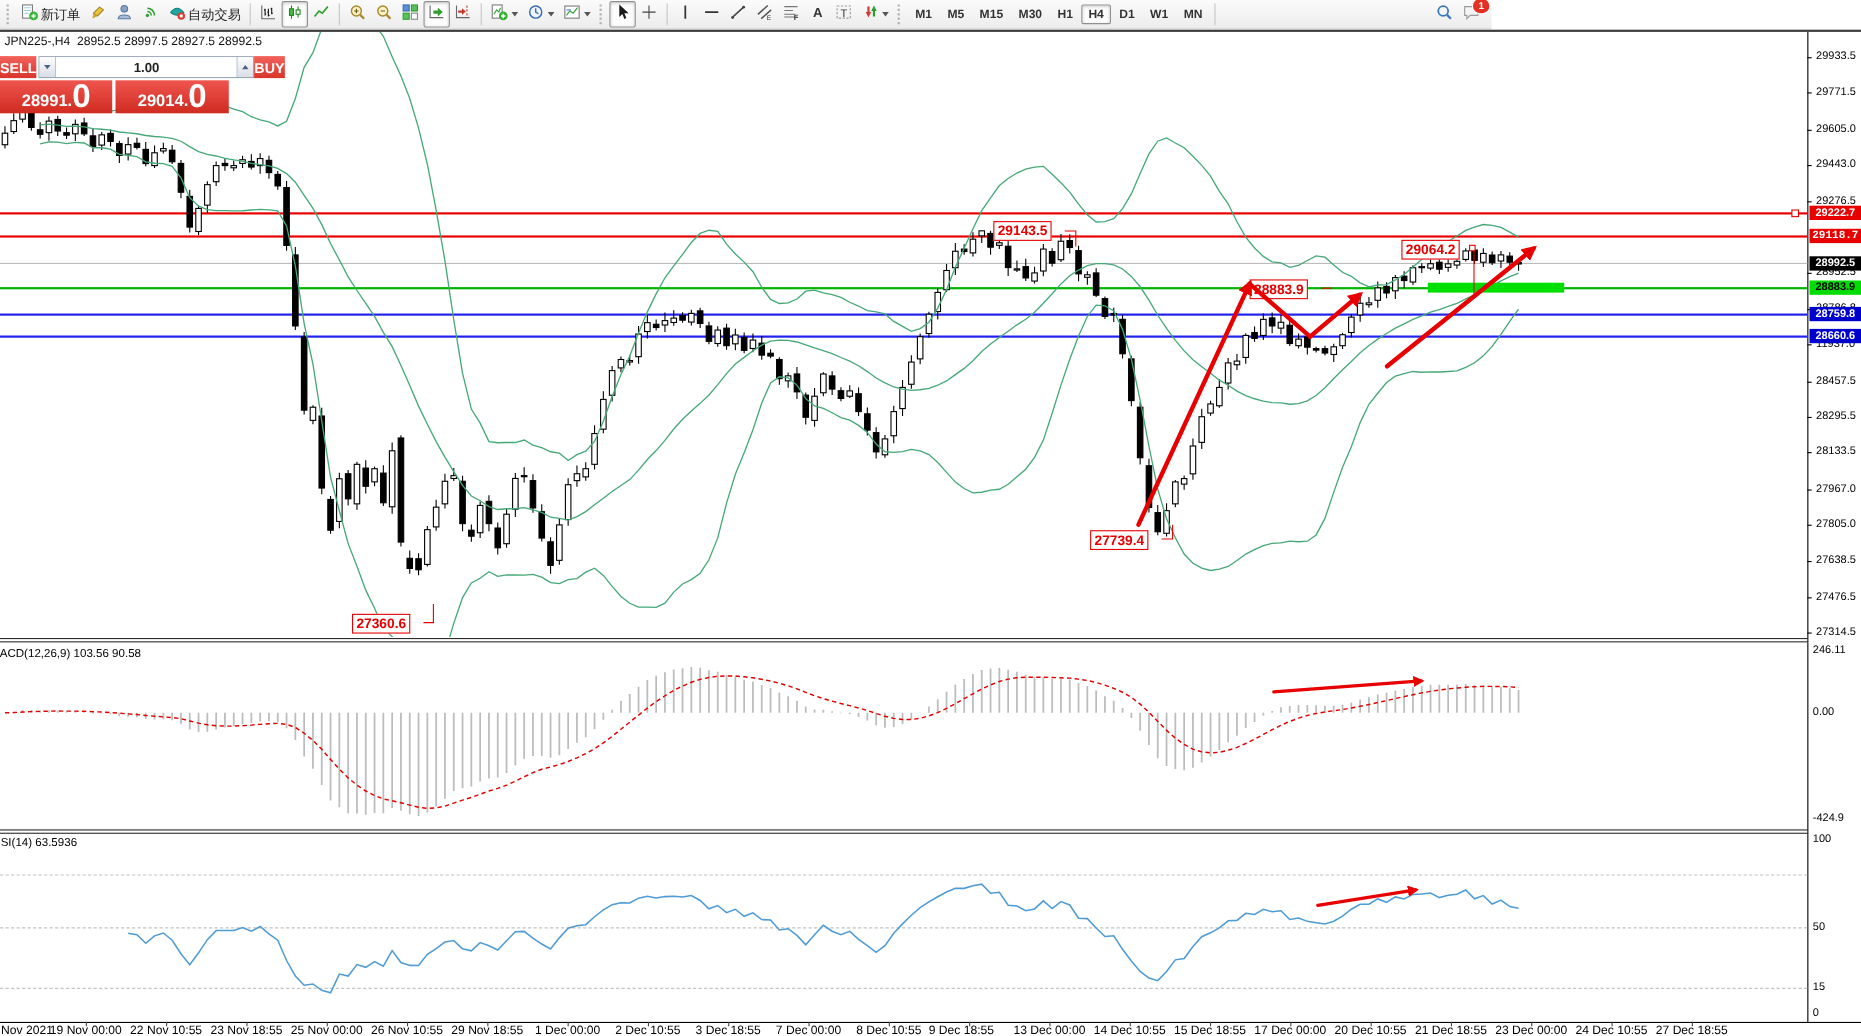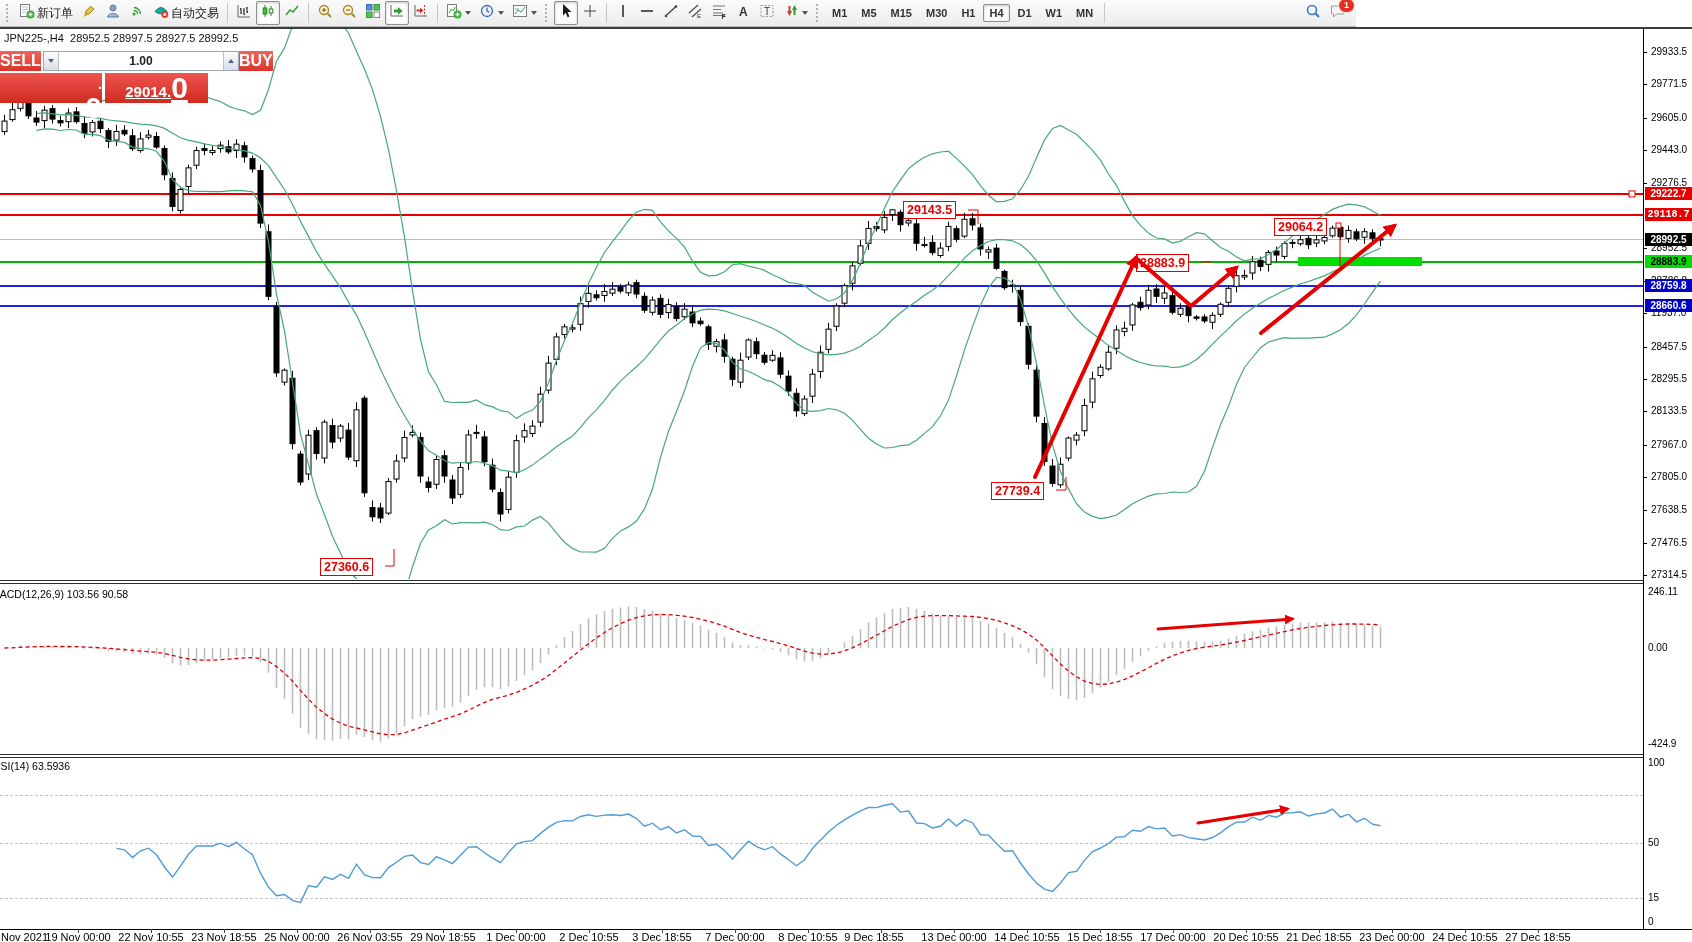--- a/index.html
+++ b/index.html
@@ -21,35 +21,35 @@
   
   .chart-top-border{position:absolute;left:0;top:27px;width:1692px;height:2px;background:#3c3c3c;}
   .axis-v{position:absolute;left:1643px;top:29px;width:1px;height:901px;background:#000;}
   .bottom-line{position:absolute;left:0;top:929px;width:1692px;height:1px;background:#000;}
   .panel-sep{position:absolute;left:0;width:1643px;height:4px;background:#fff;border-top:1px solid #2b2b2b;border-bottom:1px solid #2b2b2b;box-sizing:border-box;}
   .chart-title{position:absolute;left:4px;top:32px;font-size:11px;color:#111;z-index:6;white-space:nowrap;}
   .ind-label{position:absolute;font-size:10.5px;color:#000;z-index:6;white-space:nowrap;}
   
   .trade-panel{position:absolute;left:0;top:51px;width:208px;z-index:7;font-family:"Liberation Sans",sans-serif;}
   .tp-row1{display:flex;height:20px;}
-  .tp-sell,.tp-buy{background:linear-gradient(#f3625c,#d8352b);color:#fff;font-size:16px;font-weight:bold;display:flex;align-items:center;justify-content:center;}
+  .tp-sell,.tp-buy{background:linear-gradient(#f3625c,#d8352b);color:#fff;font-size:13px;font-weight:bold;display:flex;align-items:center;justify-content:center;}
   .tp-sell{width:43px;}
   .tp-buy{width:50px;margin-left:0;}
   .tp-spin{flex:1;display:flex;border:1px solid #9aa7b8;background:#fff;box-sizing:border-box;margin-left:2px;}
   .tp-spin-btn{width:14px;background:linear-gradient(#fdfdfd,#d9dee7);border-right:1px solid #b9c2cf;display:flex;align-items:center;justify-content:center;}
   .tp-spin-btn:last-child{border-right:none;border-left:1px solid #b9c2cf;}
   .tri-up{width:0;height:0;border-left:3px solid transparent;border-right:3px solid transparent;border-bottom:4px solid #4a6584;}
   .tri-dn{width:0;height:0;border-left:3px solid transparent;border-right:3px solid transparent;border-top:4px solid #4a6584;}
   .tp-vol{flex:1;border:none;outline:none;text-align:center;font-size:12px;font-weight:bold;color:#222;font-family:"Liberation Sans",sans-serif;min-width:20px;}
   .tp-row2{display:flex;margin-top:2px;height:30px;}
   .tp-price{background:linear-gradient(#ee554e,#d02b20);color:#fff;display:flex;align-items:flex-end;justify-content:center;padding-bottom:1px;}
   .tp-price .sm{font-size:15px;font-weight:bold;line-height:20px;}
   .tp-price .big{font-size:30px;font-weight:bold;line-height:28px;}
-  .tp-price:first-child{width:111px;flex-direction:column;}
-  .tp-price:last-child{width:112px;margin-left:3px;text-decoration:underline;}
+  .tp-price:first-child{width:111px;}
+  .tp-price:last-child{width:112px;margin-left:3px;}
   
   .hline{position:absolute;left:0;width:1643px;z-index:1;}
   .ytick{position:absolute;left:1651px;font-size:10px;color:#000;z-index:2;white-space:nowrap;}
   .ytickmark{position:absolute;left:1643px;width:4px;height:1px;background:#000;z-index:2;}
   .badge{position:absolute;left:1645px;width:47px;height:13px;line-height:13px;text-align:center;font-size:10px;font-weight:bold;z-index:4;}
   .anno{position:absolute;border:1px solid #e80000;background:#fff;color:#e80000;font-size:12.5px;font-weight:bold;
     height:16px;line-height:16px;padding:0 3px;z-index:5;white-space:nowrap;}
   .xlabel{position:absolute;top:931px;font-size:11px;color:#000;white-space:nowrap;z-index:2;}
   .rsi-level{position:absolute;left:0;width:1643px;border-top:1px dashed #c4c4c4;height:0;z-index:1;}
   .support-bar{position:absolute;z-index:3;}
@@ -387,21 +387,21 @@
       <div class="anno" style="left: 320px; top: 558px;">27360.6</div>
       <div class="xlabel" style="left: 1px;">Nov 2021</div>
       <div class="xlabel" style="left: 78px; transform: translateX(-50%);">19 Nov 00:00</div>
       <div style="position: absolute; left: 78px; top: 929px; width: 1px; height: 4px; background: rgb(68, 68, 68);"></div>
       <div class="xlabel" style="left: 151px; transform: translateX(-50%);">22 Nov 10:55</div>
       <div style="position: absolute; left: 151px; top: 929px; width: 1px; height: 4px; background: rgb(68, 68, 68);"></div>
       <div class="xlabel" style="left: 224px; transform: translateX(-50%);">23 Nov 18:55</div>
       <div style="position: absolute; left: 224px; top: 929px; width: 1px; height: 4px; background: rgb(68, 68, 68);"></div>
       <div class="xlabel" style="left: 297px; transform: translateX(-50%);">25 Nov 00:00</div>
       <div style="position: absolute; left: 297px; top: 929px; width: 1px; height: 4px; background: rgb(68, 68, 68);"></div>
-      <div class="xlabel" style="left: 370px; transform: translateX(-50%);">26 Nov 03:55</div>
+      <div class="xlabel" style="left: 370px; transform: translateX(-50%);">26 Nov 10:55</div>
       <div style="position: absolute; left: 370px; top: 929px; width: 1px; height: 4px; background: rgb(68, 68, 68);"></div>
       <div class="xlabel" style="left: 443px; transform: translateX(-50%);">29 Nov 18:55</div>
       <div style="position: absolute; left: 443px; top: 929px; width: 1px; height: 4px; background: rgb(68, 68, 68);"></div>
       <div class="xlabel" style="left: 516px; transform: translateX(-50%);">1 Dec 00:00</div>
       <div style="position: absolute; left: 516px; top: 929px; width: 1px; height: 4px; background: rgb(68, 68, 68);"></div>
       <div class="xlabel" style="left: 589px; transform: translateX(-50%);">2 Dec 10:55</div>
       <div style="position: absolute; left: 589px; top: 929px; width: 1px; height: 4px; background: rgb(68, 68, 68);"></div>
       <div class="xlabel" style="left: 662px; transform: translateX(-50%);">3 Dec 18:55</div>
       <div style="position: absolute; left: 662px; top: 929px; width: 1px; height: 4px; background: rgb(68, 68, 68);"></div>
       <div class="xlabel" style="left: 735px; transform: translateX(-50%);">7 Dec 00:00</div>

